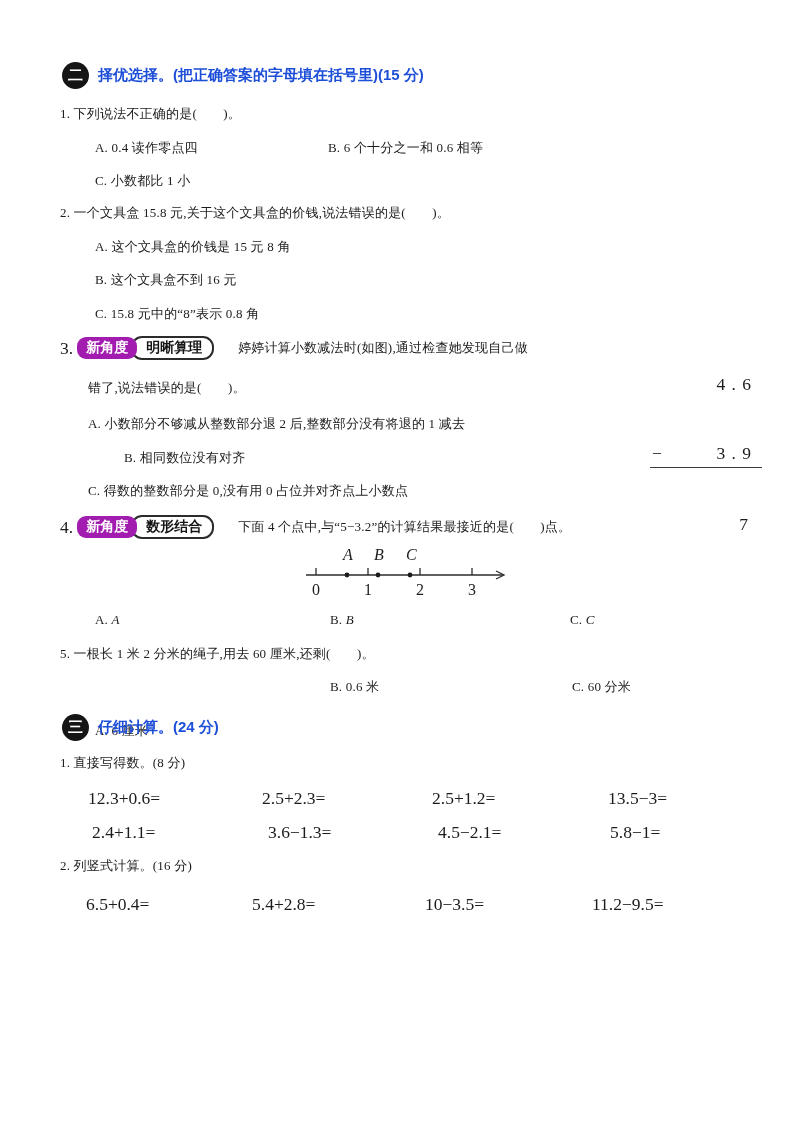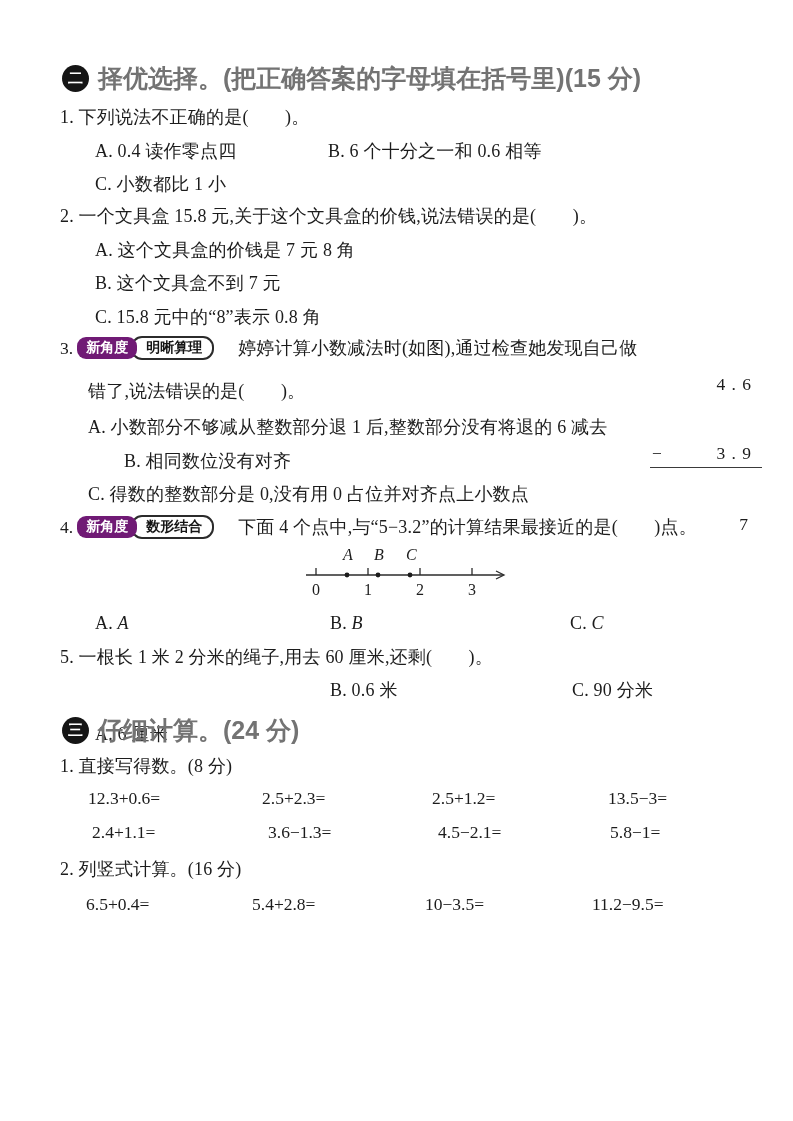--- a/index.html
+++ b/index.html
@@ -3,38 +3,38 @@
 <meta charset="utf-8">
 <style>
   * { margin:0; padding:0; box-sizing:border-box; }
   html,body { background:#e8e8e8; }
   body { font-family:"Liberation Serif","DejaVu Serif",serif; color:#1c1c1c; }
   .page {
     position:relative; width:793px; height:1121px;
     background:#ffffff; overflow:hidden;
   }
   .abs { position:absolute; white-space:pre-wrap; }
-  .t { font-size:18px; line-height:1.25; letter-spacing:0.2px; }
+  .t { font-size:13px; line-height:1.25; letter-spacing:0.2px; }
   .sec-header { display:flex; align-items:center; gap:9px; }
   .marker {
     width:27px; height:27px; border-radius:50%;
     background:#151515; color:#ffffff;
     display:flex; align-items:center; justify-content:center;
     font-family:"Liberation Sans","DejaVu Sans",sans-serif;
     font-weight:700; font-size:15px; flex:0 0 auto;
   }
   .sec-title {
     font-family:"Liberation Sans","DejaVu Sans",sans-serif;
-    font-weight:700; font-size:25px; color:#737373; white-space:pre-wrap;
+    font-weight:700; font-size:15px; color:#1d4ed8; white-space:pre-wrap;
   }
   .qline { display:flex; align-items:center; }
   .qnum { font-size:17.5px; margin-right:4px; white-space:pre; }
   .badge-solid {
     position:relative; z-index:2;
-    background:#701a75; color:#fff;
+    background:#a21caf; color:#fff;
     font-family:"Liberation Sans","DejaVu Sans",sans-serif;
     font-weight:700; font-size:14px;
     padding:2px 9px; border-radius:9px; white-space:pre;
   }
   .badge-outline {
     position:relative; z-index:1; margin-left:-6px;
     background:#fff; color:#151515;
     border:2px solid #2b2b2b;
     font-family:"Liberation Sans","DejaVu Sans",sans-serif;
     font-weight:700; font-size:14px;
@@ -58,42 +58,42 @@
     <span class="marker">二</span>
     <span class="sec-title">择优选择。(把正确答案的字母填在括号里)(15 分)</span>
   </div>
 
   <div class="abs t" style="top:106px; left:60px;">1. 下列说法不正确的是(　　)。</div>
   <div class="abs t" style="top:140px; left:95px;text-align:right;">A. 0.4 读作零点四</div>
   <div class="abs t" style="top:140px; left:328px;">B. 6 个十分之一和 0.6 相等</div>
   <div class="abs t" style="top:173px; left:95px;">C. 小数都比 1 小</div>
 
   <div class="abs t" style="top:205px; left:60px;text-align:center;">2. 一个文具盒 15.8 元,关于这个文具盒的价钱,说法错误的是(　　)。</div>
-  <div class="abs t" style="top:239px; left:95px;">A. 这个文具盒的价钱是 7 元 8 角</div>
-  <div class="abs t" style="top:272px; left:95px;">B. 这个文具盒不到 7 元</div>
+  <div class="abs t" style="top:239px; left:95px;">A. 这个文具盒的价钱是 15 元 8 角</div>
+  <div class="abs t" style="top:272px; left:95px;">B. 这个文具盒不到 16 元</div>
   <div class="abs t" style="top:306px; left:95px;">C. 15.8 元中的“8”表示 0.8 角</div>
 
   <div class="abs qline" style="top:336px; left:60px;">
     <span class="qnum">3.</span>
     <span class="badge-solid">新角度</span>
     <span class="badge-outline">明晰算理</span>
     <span class="t after-badge">婷婷计算小数减法时(如图),通过检查她发现自己做</span>
   </div>
   <div class="abs t" style="top:380px; left:88px;">错了,说法错误的是(　　)。</div>
 
   <div class="abs vcalc" style="top:332px; left:650px;">
     <div class="vc-top">4 . 6</div>
     <div class="vc-mid">
       <span>−</span>
       <span>3 . 9</span>
     </div>
     <div class="vc-res">7</div>
   </div>
 
-  <div class="abs t" style="top:416px; left:88px;">A. 小数部分不够减从整数部分退 1 后,整数部分没有将退的 6 减去</div>
+  <div class="abs t" style="top:416px; left:88px;">A. 小数部分不够减从整数部分退 2 后,整数部分没有将退的 1 减去</div>
   <div class="abs t" style="top:450px; left:88px;margin-left:36px;">B. 相同数位没有对齐</div>
   <div class="abs t" style="top:483px; left:88px;">C. 得数的整数部分是 0,没有用 0 占位并对齐点上小数点</div>
 
   <div class="abs qline" style="top:515px; left:60px;">
     <span class="qnum">4.</span>
     <span class="badge-solid">新角度</span>
     <span class="badge-outline">数形结合</span>
     <span class="t after-badge">下面 4 个点中,与“5−3.2”的计算结果最接近的是(　　)点。</span>
   </div>
 
@@ -116,21 +116,21 @@
     <text x="172" y="50" font-size="16" text-anchor="middle" fill="#1c1c1c">3</text>
   </svg>
 
   <div class="abs t" style="top:612px; left:95px;"><span>A.</span> <i>A</i></div>
   <div class="abs t" style="top:612px; left:330px;"><span>B.</span> <i>B</i></div>
   <div class="abs t" style="top:612px; left:570px;"><span>C.</span> <i>C</i></div>
 
   <div class="abs t" style="top:646px; left:60px;">5. 一根长 1 米 2 分米的绳子,用去 60 厘米,还剩(　　)。</div>
   <div class="abs t" style="top:679px; left:95px;margin-top:44px;">A. 6 厘米</div>
   <div class="abs t" style="top:679px; left:330px;">B. 0.6 米</div>
-  <div class="abs t" style="top:679px; left:572px;">C. 90 分米</div>
+  <div class="abs t" style="top:679px; left:572px;">C. 60 分米</div>
 
   <div class="abs sec-header" style="top:714px; left:62px;">
     <span class="marker">三</span>
     <span class="sec-title">仔细计算。(24 分)</span>
   </div>
 
   <div class="abs t" style="top:755px; left:60px;">1. 直接写得数。(8 分)</div>
   <div>
     <span class="cell" style="top:788px; left:88px;">12.3+0.6=</span>
     <span class="cell" style="top:788px; left:262px;">2.5+2.3=</span>

